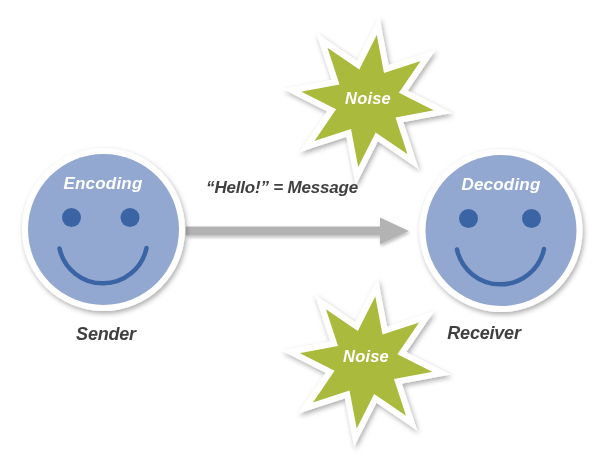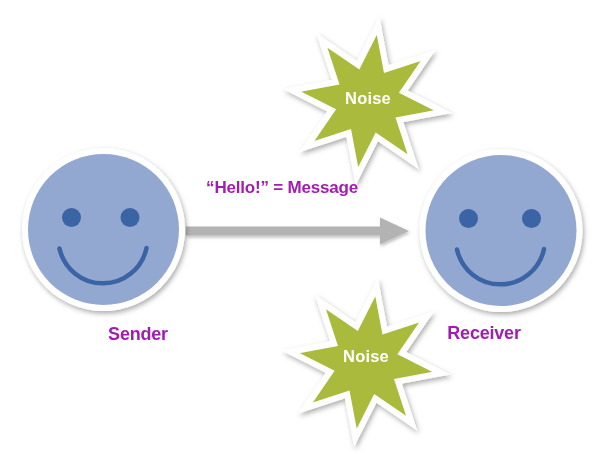--- a/index.html
+++ b/index.html
@@ -3,27 +3,27 @@
 <meta charset="utf-8">
 <style>
   html,body{margin:0;padding:0;background:#ffffff;}
   .canvas{
     position:relative;width:603px;height:457px;background:#ffffff;
     overflow:hidden;font-family:"Liberation Sans",sans-serif;
   }
   .canvas svg{position:absolute;left:0;top:0;}
   .lbl{
     position:absolute;transform:translate(-50%,-50%);
-    font-weight:bold;white-space:nowrap;line-height:1;
+    font-weight:bold;white-space:nowrap;line-height:1;font-style:italic;
   }
   .light{color:#ffffff;letter-spacing:.2px;}
-  .dark{color:#a21caf;letter-spacing:-.2px;}
+  .dark{color:#404040;letter-spacing:-.2px;}
   .encoding-label{left:103px;top:183px;font-size:17px;}
   .decoding-label{left:501px;top:184px;font-size:17px;}
-  .sender-label{left:106px;top:334px;font-size:18px;margin-left:32px;}
+  .sender-label{left:106px;top:334px;font-size:18px;}
   .receiver-label{left:484px;top:333px;font-size:18px;}
   .message-label{left:282px;top:187px;font-size:17px;}
   .channel-label{left:281px;top:215px;font-size:17px;}
   .noise-top-label{left:368px;top:98px;font-size:16.5px;}
   .noise-bottom-label{left:366px;top:356px;font-size:16.5px;}
 </style>
 </head>
 <body>
 
 <div class="canvas">
@@ -57,18 +57,20 @@
       <circle cx="501" cy="230.5" r="75.5" fill="#93a8d1"></circle>
       <circle cx="468.5" cy="218.5" r="9.5" fill="#3a64a4"></circle>
       <circle cx="531.5" cy="218.5" r="9.5" fill="#3a64a4"></circle>
       <path d="M 457 249.5 A 44.5 44.5 0 0 0 544 249" fill="none" stroke-width="4.5" stroke-linecap="round" stroke="#3a64a4"></path>
     </g>
 
     <use href="#star8" transform="translate(367.5,101)" stroke="#ffffff" stroke-width="6" filter="url(#sh)" fill="#a9ba3e"></use>
     <use href="#star8" transform="translate(366,362.5)" stroke="#ffffff" stroke-width="6" filter="url(#sh)" fill="#a9ba3e"></use>
   </svg>
 
+  <div class="lbl light encoding-label">Encoding</div>
+  <div class="lbl light decoding-label">Decoding</div>
   <div class="lbl dark sender-label">Sender</div>
   <div class="lbl dark receiver-label">Receiver</div>
   <div class="lbl dark message-label">“Hello!” = Message</div>
   <div class="lbl light noise-top-label">Noise</div>
   <div class="lbl light noise-bottom-label">Noise</div>
 </div>
 
 </body></html>

